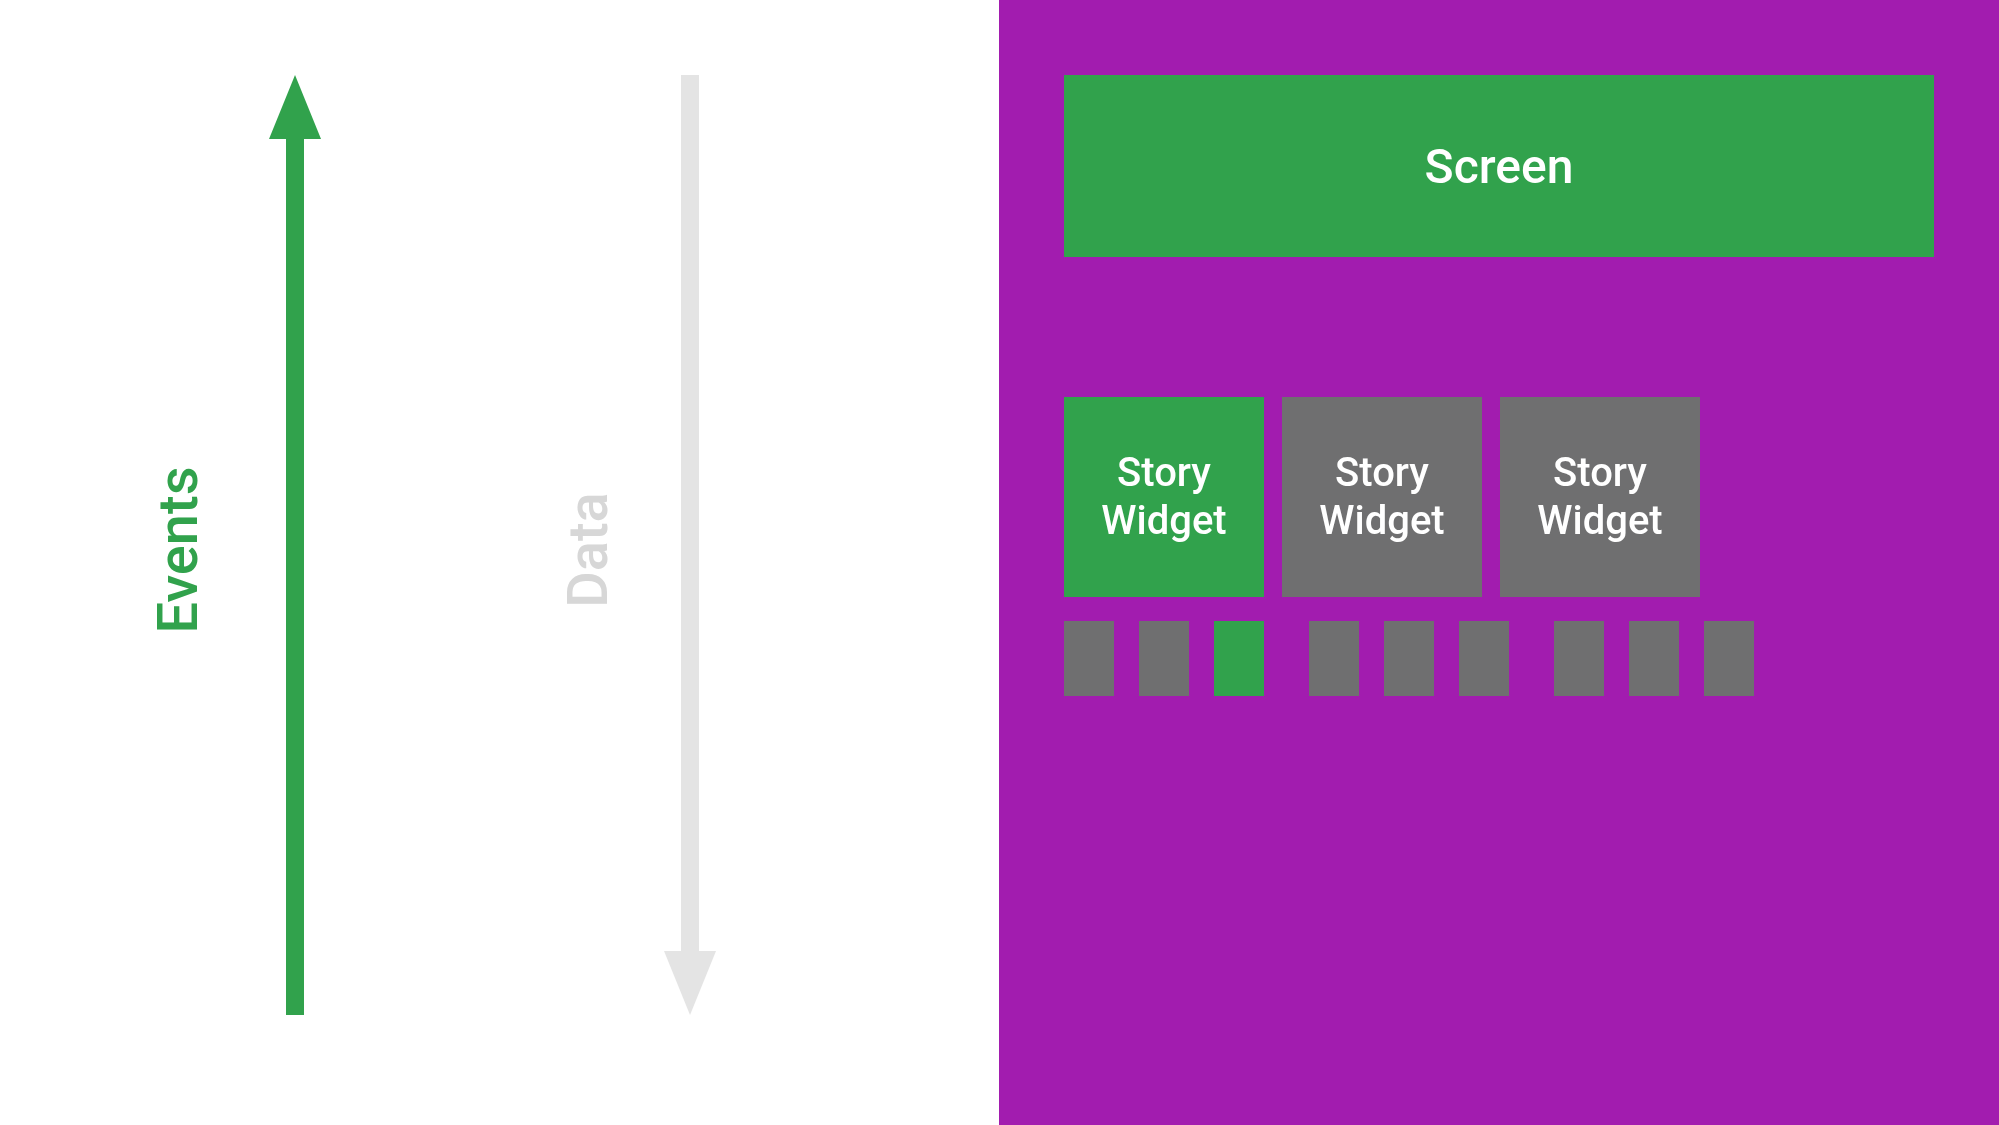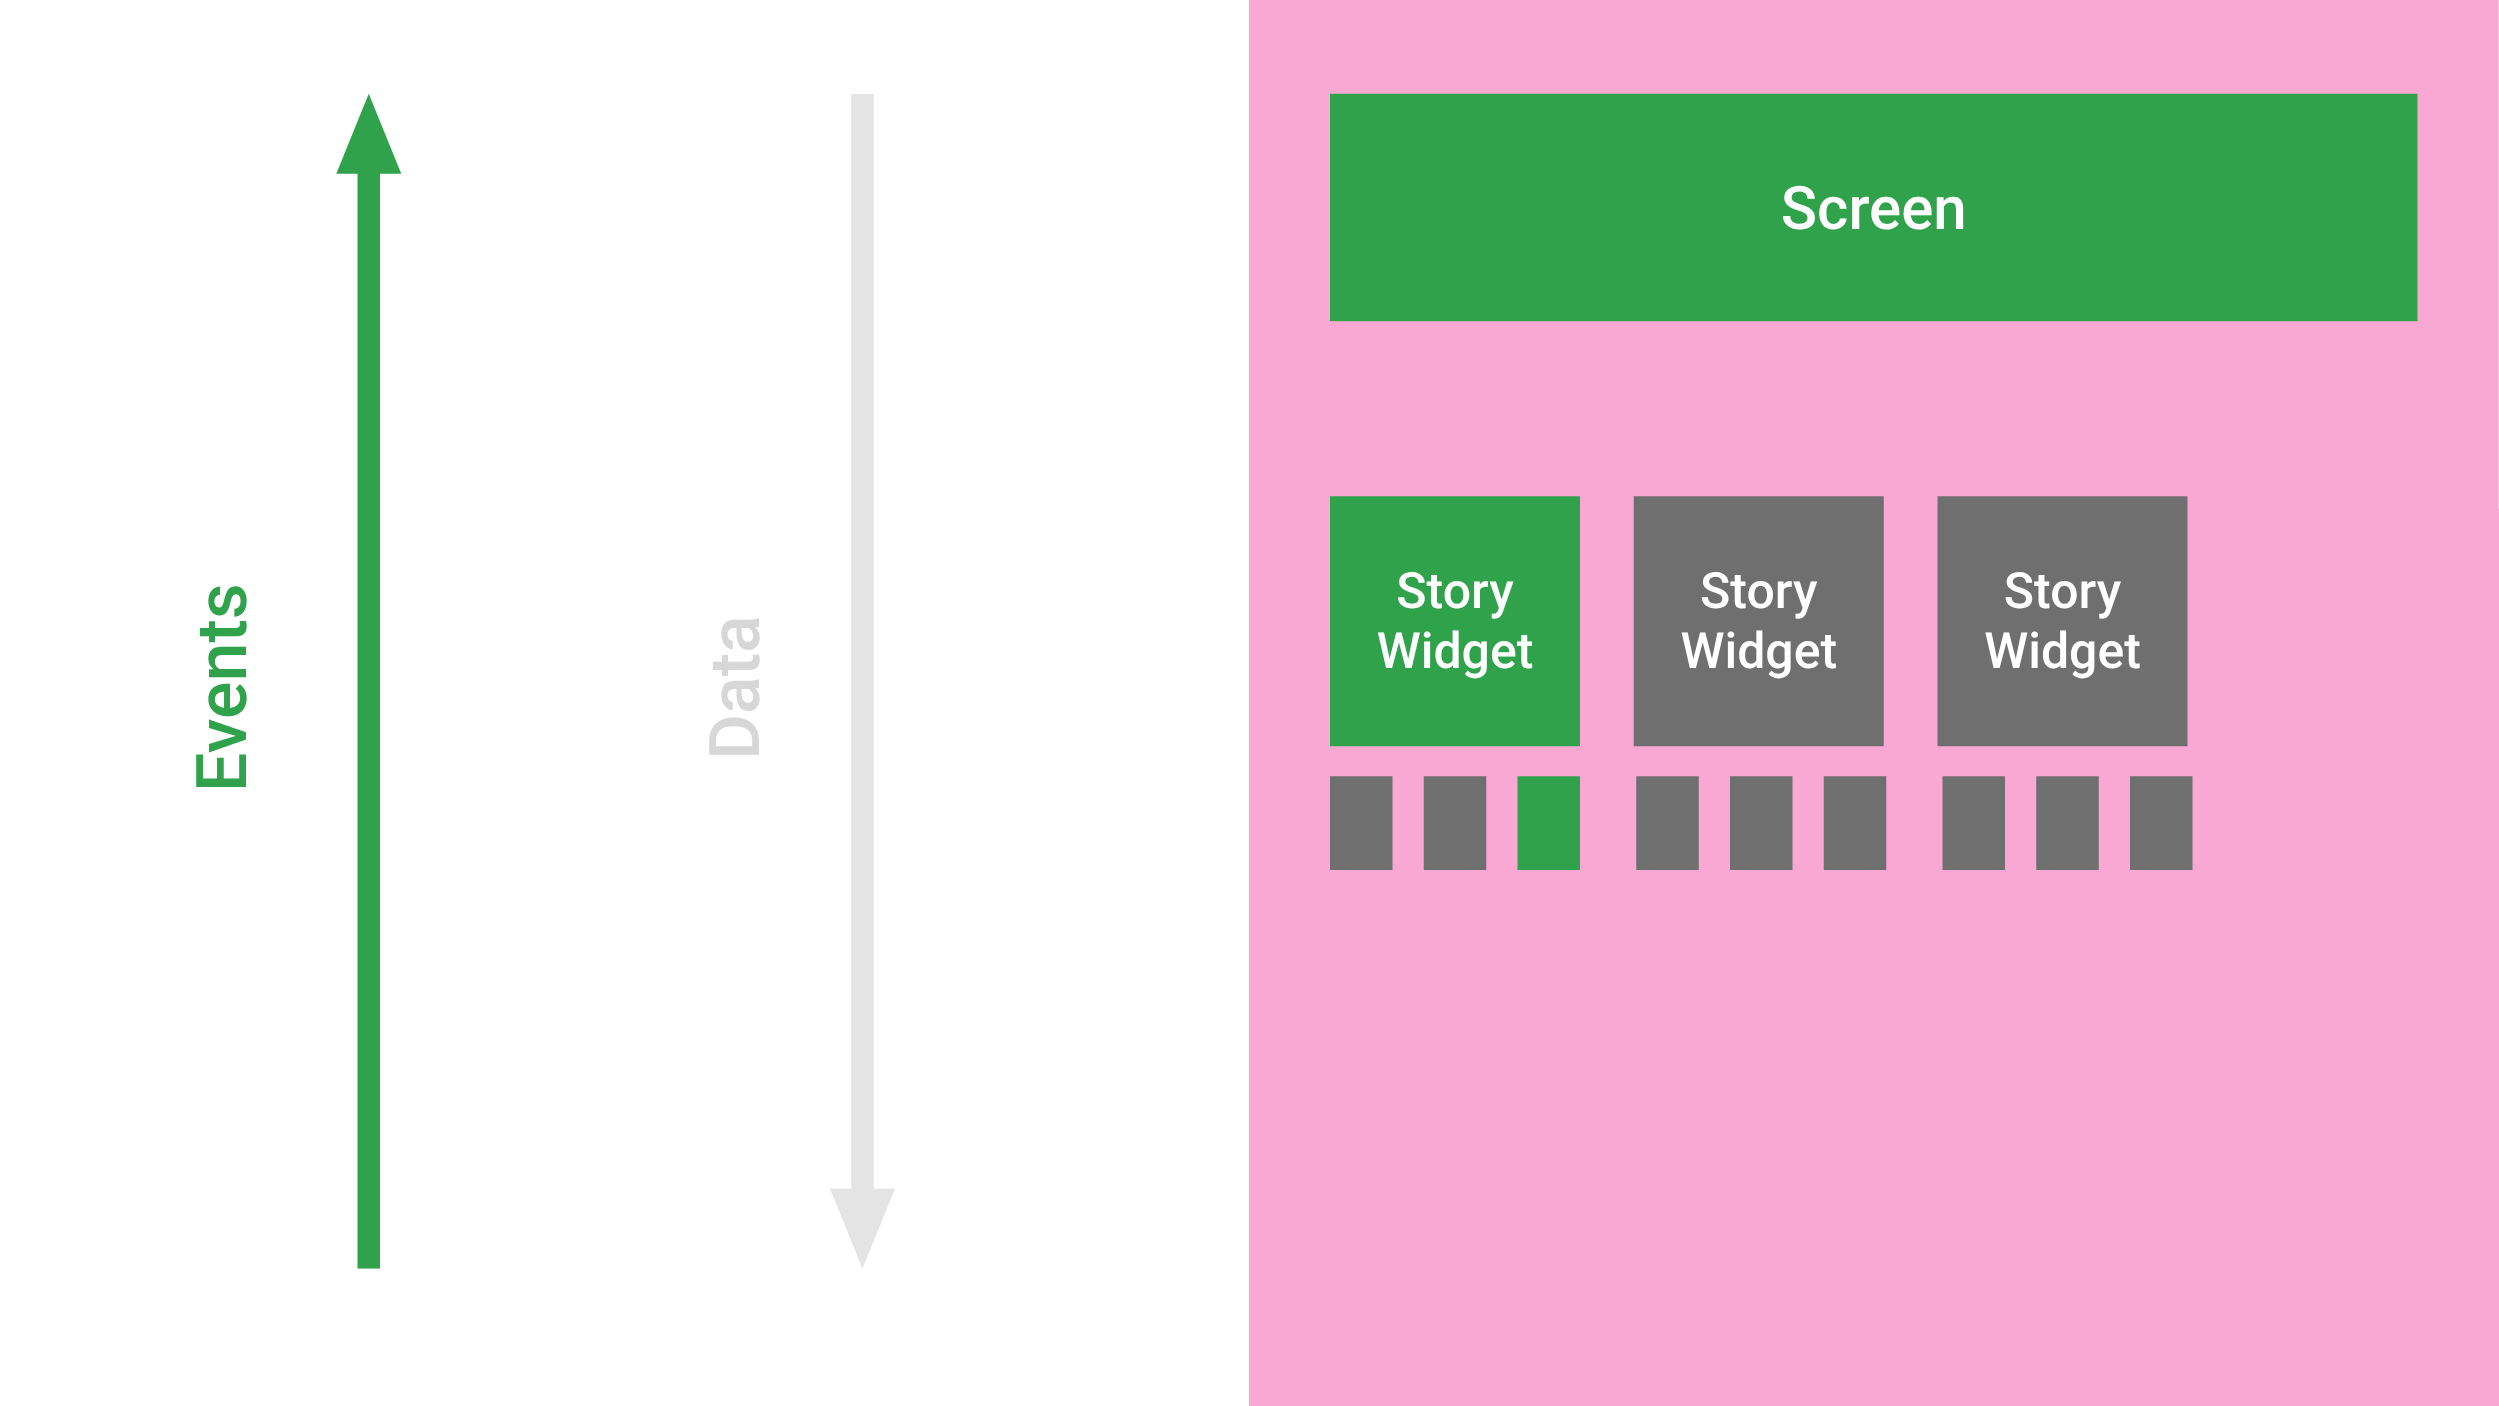--- a/index.html
+++ b/index.html
@@ -19,21 +19,21 @@
     .left-panel {
       width: 999px;
       height: 100%;
       background: #ffffff;
       position: relative;
     }
     
     .right-panel {
       width: 1000px;
       height: 100%;
-      background: #f9a8d4;
+      background: #a21caf;
       padding: 75px 65px;
       display: flex;
       flex-direction: column;
     }
     
     .arrow-container {
       position: absolute;
       top: 75px;
       height: 950px;
       display: flex;
@@ -88,21 +88,21 @@
     .box-gap-large {
       height: 80px;
     }
     
     .box-gap-medium {
       height: 60px;
     }
     
     .widgets-row {
       display: flex;
-      gap: 43px;
+      gap: 18px;
     }
     
     .story-widget {
       width: 200px;
       height: 200px;
       display: flex;
       align-items: center;
       justify-content: center;
       color: #ffffff;
       font-size: 40px;

